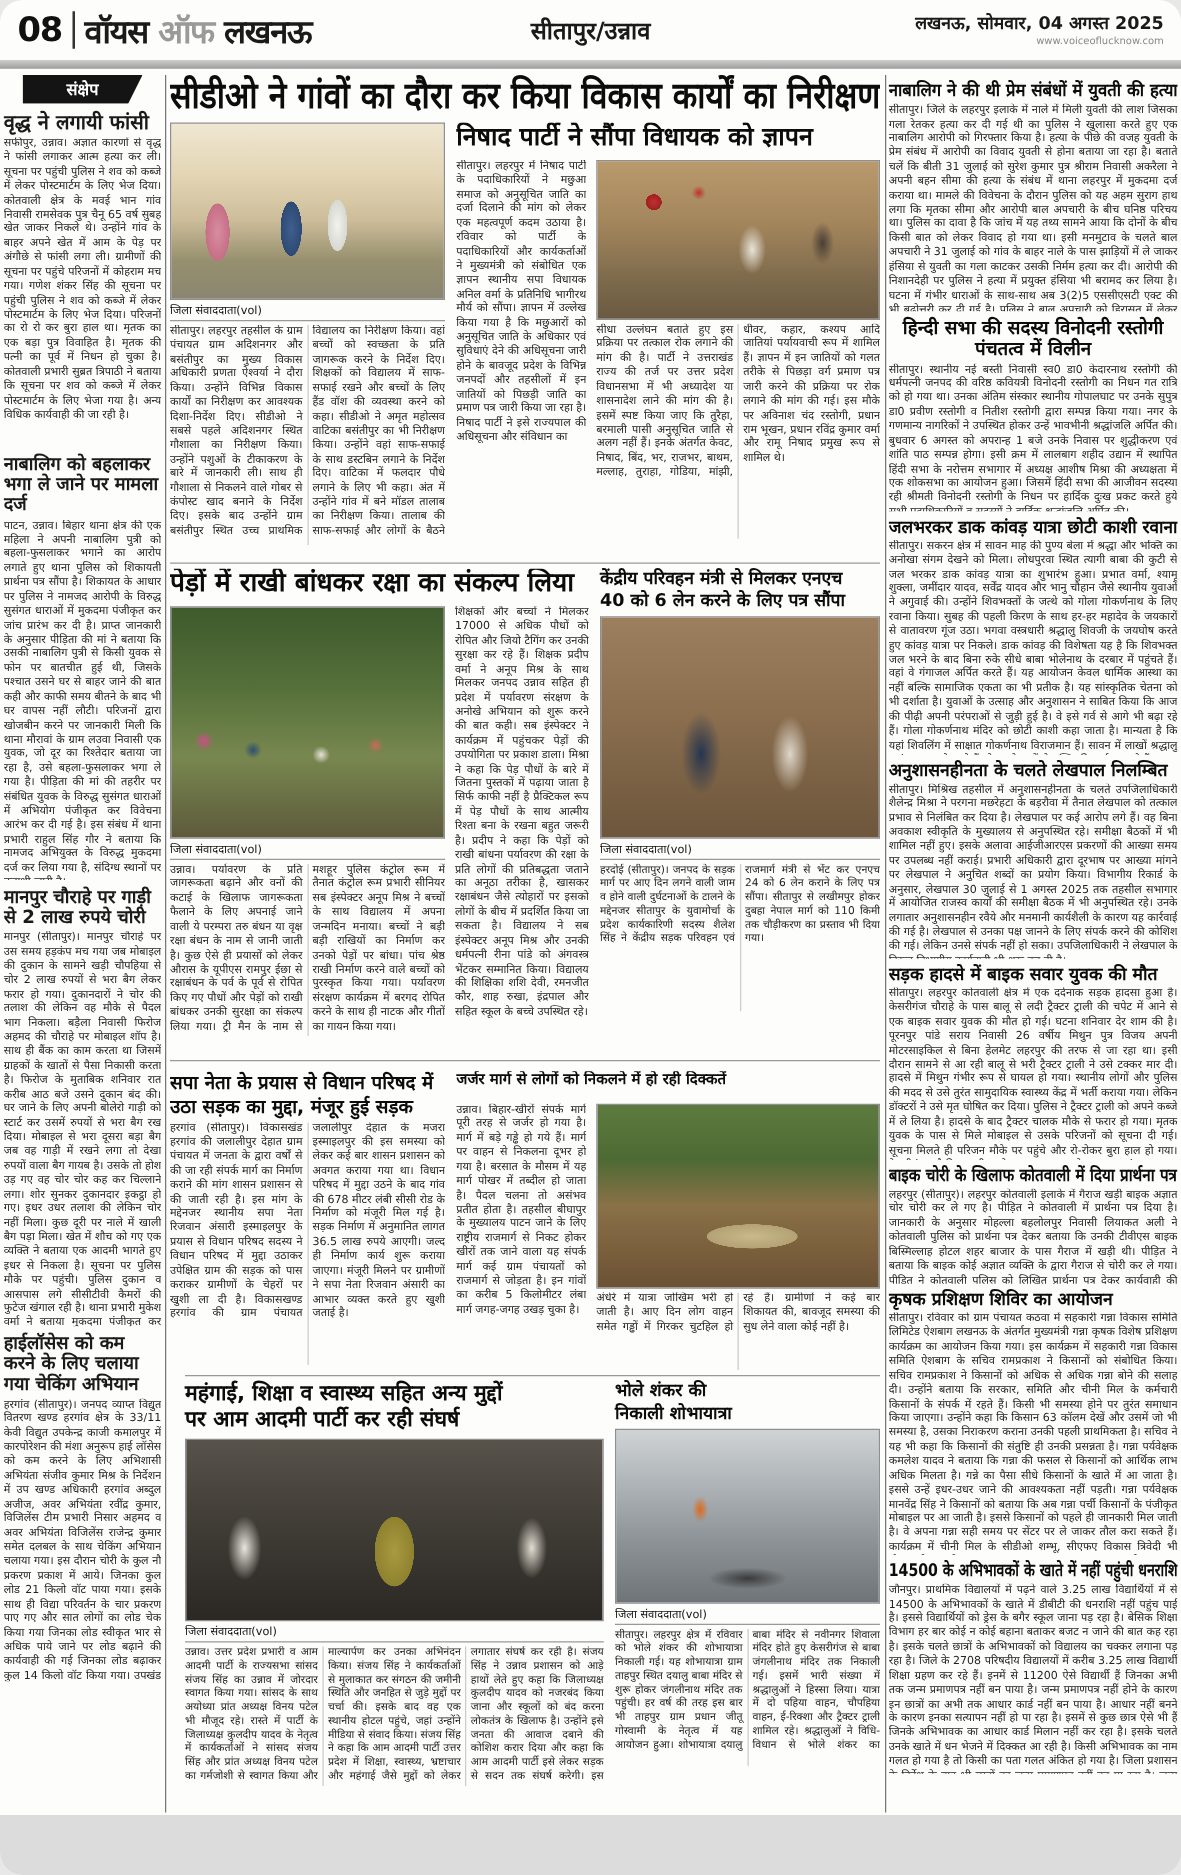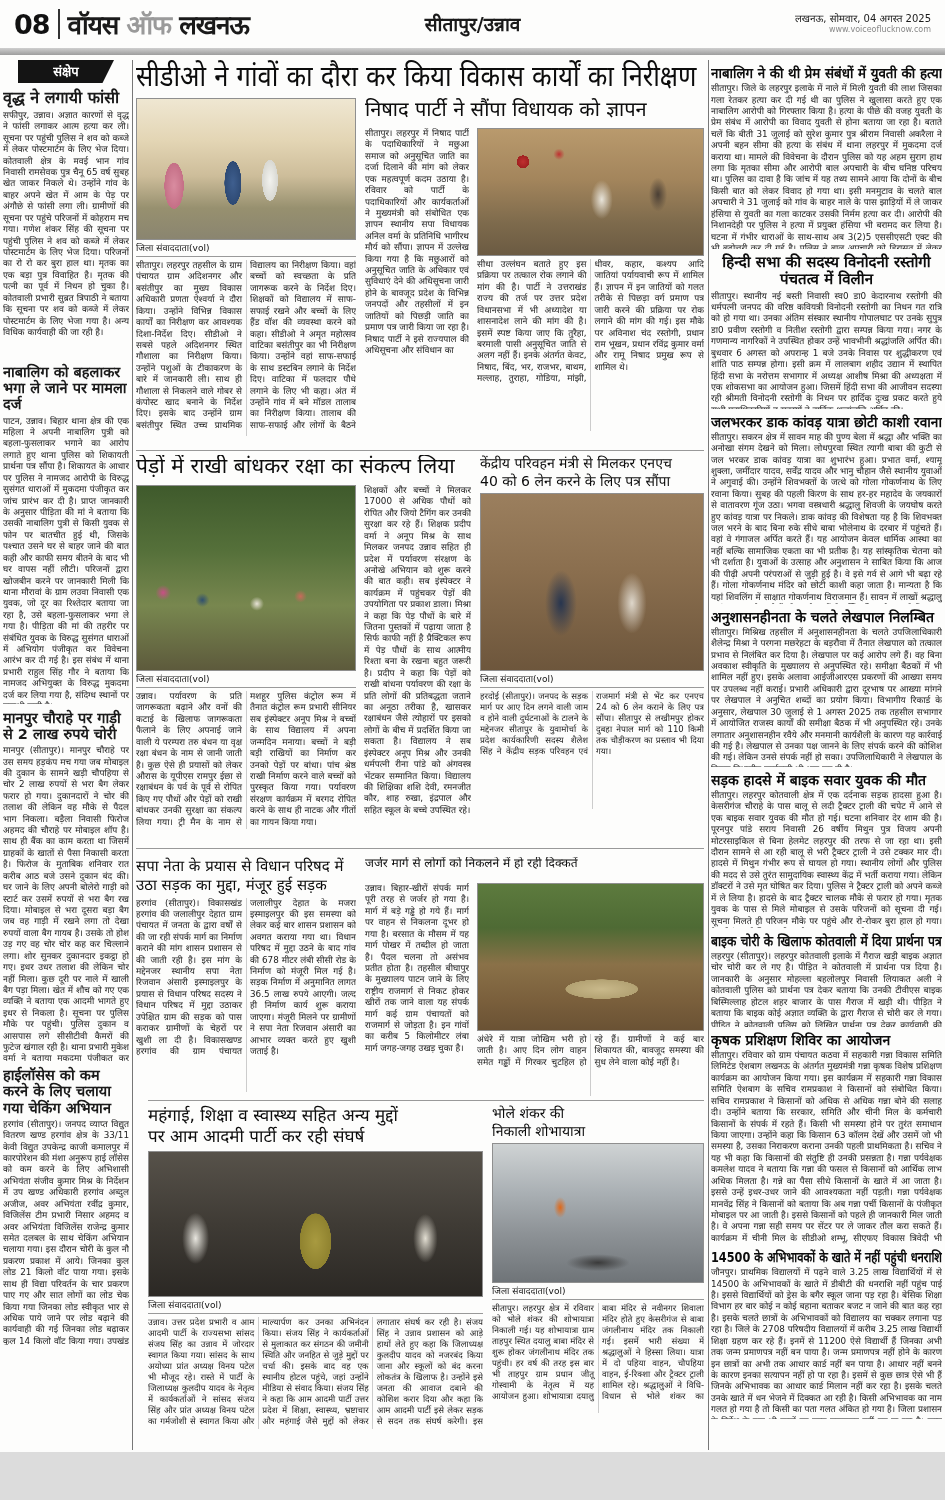--- a/index.html
+++ b/index.html
@@ -1,34 +1,34 @@
 <!DOCTYPE html>
 <html><head>
 <meta charset="utf-8">
 <style>
   html,body{margin:0;padding:0;background:#e8e8e8;}
   .page{position:relative;width:945px;height:1500px;background:#fdfdfc;overflow:hidden;
-        font-family:"DejaVu Sans",sans-serif;color:#1a1a1a;}
+        font-family:"DejaVu Sans",sans-serif;color:#1a1a1a;border-radius:18px;}
   
   .masthead{position:absolute;left:0;top:0;right:0;height:48px;display:flex;align-items:center;padding:0 14px;box-sizing:border-box;}
   .mh-left{display:flex;align-items:center;gap:8px;}
   .pageno{font-size:27px;font-weight:bold;color:#111;letter-spacing:-1px;}
   .mh-bar{width:2px;height:30px;background:#333;}
   .paper{font-size:26px;font-weight:bold;letter-spacing:-1px;white-space:nowrap;}
   .paper .gray{color:#9a9a9a;}
   .mh-center{position:absolute;left:50%;transform:translateX(-50%);font-size:19px;font-weight:bold;}
   .mh-right{margin-left:auto;text-align:right;line-height:1.2;}
-  .dateline{font-size:10px;font-weight:normal;}
+  .dateline{font-size:14px;font-weight:bold;}
   .website{font-size:8px;color:#888;}
   .gray-rule{position:absolute;left:0;right:0;top:48px;height:7px;
              background:linear-gradient(180deg,#cfcfcf,#9d9d9d);}
   
   .vsep{position:absolute;top:60px;height:1390px;width:1px;background:#777;}
   
-  .hl{font-weight:normal;color:#0c0c0c;line-height:1.12;}
+  .hl{font-weight:bold;color:#0c0c0c;line-height:1.12;}
   .fit{display:inline-block;white-space:nowrap;}
   .body-txt{font-size:8.8px;line-height:1.3;text-align:justify;overflow:hidden;color:#222;}
   .cap{font-size:9px;color:#111;padding:1px 0 2px;border-bottom:1px solid #999;margin-bottom:3px;}
   .photo{width:100%;border:1px solid #8f8f8f;box-sizing:border-box;}
   .cols2{column-count:2;column-gap:8px;column-rule:1px solid #ccc;}
   .cols3{column-count:3;column-gap:8px;column-rule:1px solid #ccc;}
   
   .left-col{position:absolute;left:3px;top:60px;width:126px;height:1390px;overflow:hidden;}
   .brief-tag{background:#141414;color:#fff;font-size:13px;font-weight:bold;text-align:center;
              width:96px;padding:2px 0 3px;clip-path:polygon(0 0,100% 0,88% 100%,0 100%);margin:0 auto 4px;}

